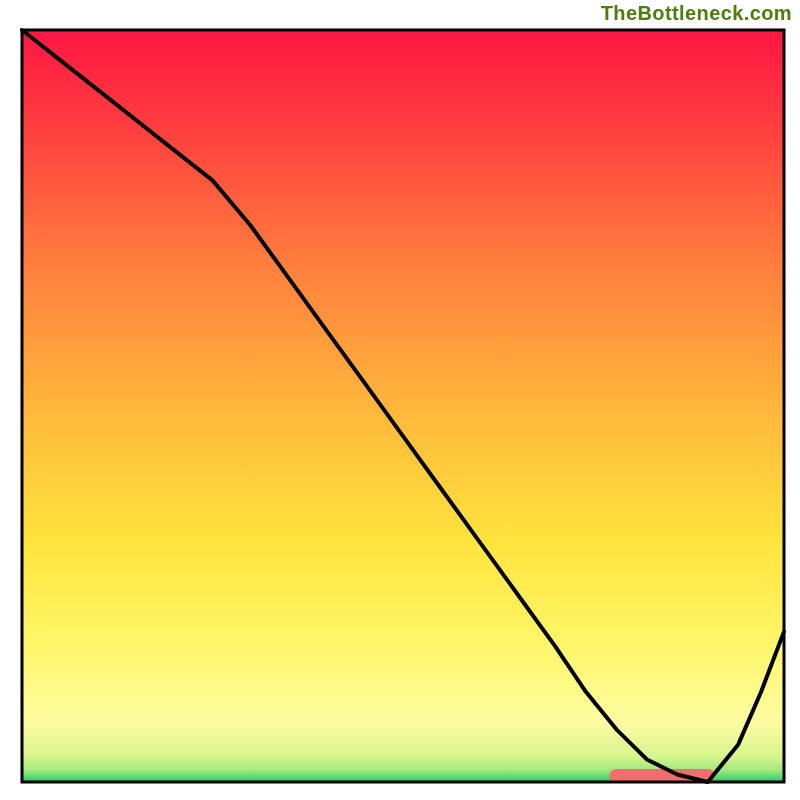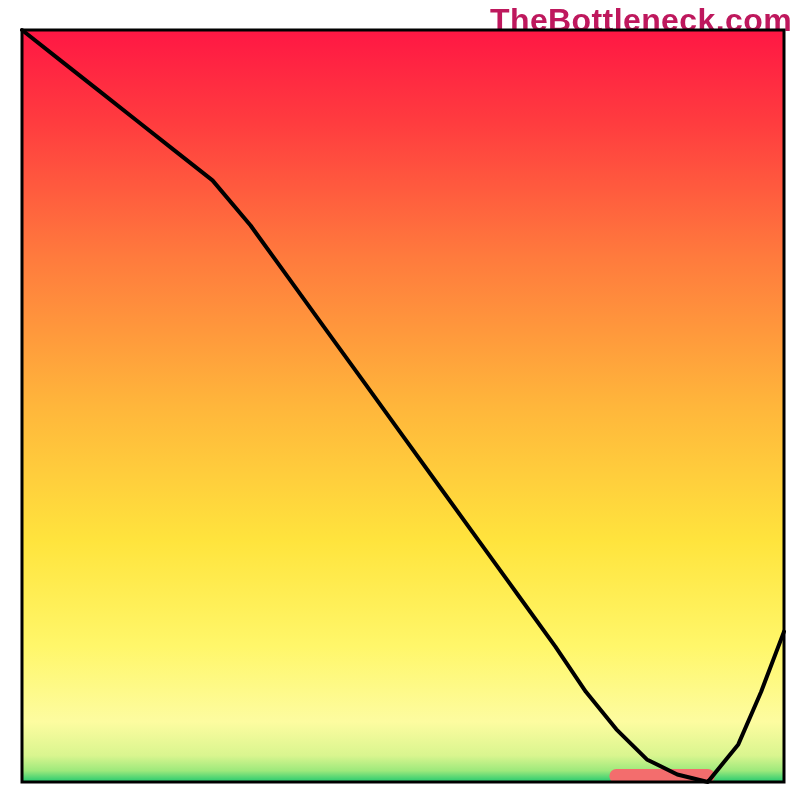--- a/index.html
+++ b/index.html
@@ -13,23 +13,23 @@
   .wrap {
     position: relative;
     width: 800px;
     height: 800px;
   }
   .watermark {
     position: absolute;
     top: 2px;
     right: 8px;
     font-family: Arial, Helvetica, sans-serif;
-    font-size: 32px;
+    font-size: 20px;
     font-weight: 600;
-    color: #be185d;
+    color: #4d7c0f;
     letter-spacing: 0.4px;
   }
   svg.chart {
     position: absolute;
     left: 0;
     top: 0;
     width: 800px;
     height: 800px;
     display: block;
   }

